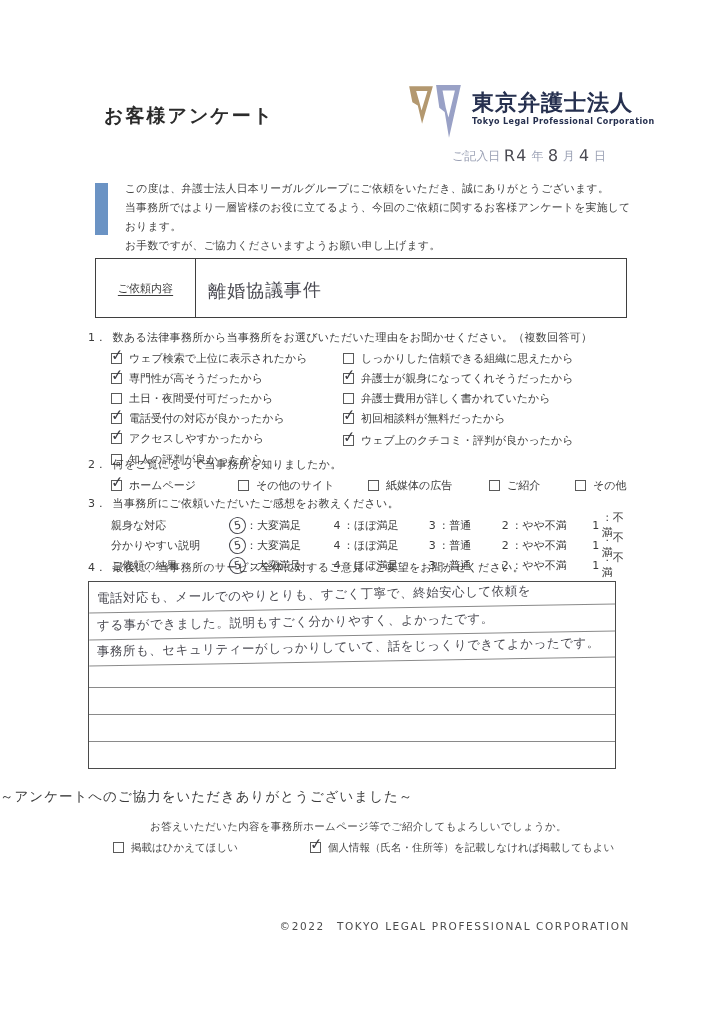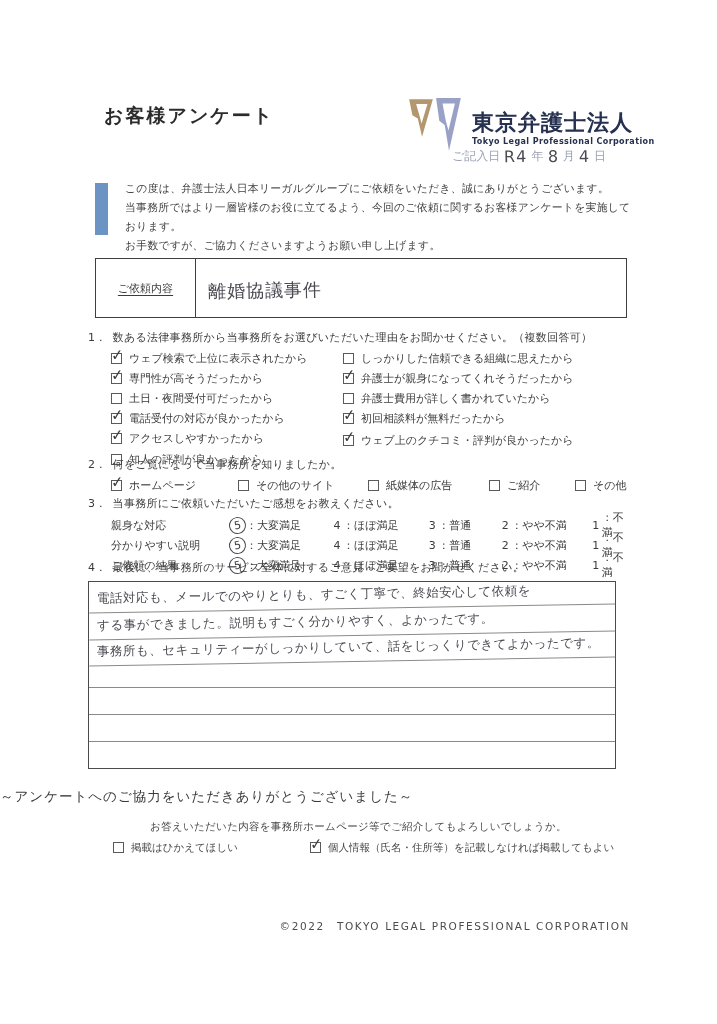--- a/index.html
+++ b/index.html
@@ -7,26 +7,26 @@
   body { font-family:"DejaVu Sans","Liberation Sans",sans-serif; }
   .sheet{
     position:relative; width:717px; height:1024px; background:#ffffff;
     margin:0 auto; color:#3c3c3c; overflow:hidden;
   }
   
   .title{
     position:absolute; left:104px; top:103px; font-size:19px; font-weight:bold;
     letter-spacing:2px; color:#2b2b2b;
   }
-  .logo{ position:absolute; left:408px; top:97px; display:flex; align-items:center; gap:10px;}
+  .logo{ position:absolute; left:408px; top:84px; display:flex; align-items:flex-start; gap:10px;}
   .logo svg{ width:54px; height:56px; }
   .logo-text{ display:flex; flex-direction:column; padding-top:6px;}
   .logo-name{ font-family:"DejaVu Serif","Liberation Serif",serif; font-size:22px; font-weight:bold; color:#26304f; letter-spacing:1px; line-height:1.1;}
   .logo-sub{ font-size:8px; font-weight:bold; color:#26304f; letter-spacing:0.4px; margin-top:3px;}
-  .date-line{ position:absolute; left:452px; top:148px; font-size:12px; color:#9aa0b4; display:flex; align-items:center; gap:4px;}
+  .date-line{ position:absolute; left:452px; top:148px; font-size:12px; color:#9aa0b4; display:flex; align-items:flex-start; gap:4px;}
   .hand{ color:#4a4a52; transform:rotate(-1deg); }
   .date-line .hand{ font-size:16px; line-height:1; letter-spacing:1px;}
   
   .intro{ position:absolute; left:95px; top:180px; width:545px; display:flex; gap:17px;}
   .intro-bar{ width:13px; height:52px; margin-top:3px; flex:none;}
   .intro-lines{ font-size:10.8px; line-height:1.75; color:#3f3f3f; letter-spacing:0.3px;}
   
   .req-box{ position:absolute; left:95px; top:258px; width:532px; height:60px;
     border:1.6px solid #3f3f3f; display:flex; background:#fff;}
   .req-label{ width:100px; border-right:1.4px solid #3f3f3f; display:flex; align-items:center; justify-content:center; font-size:11px;}

